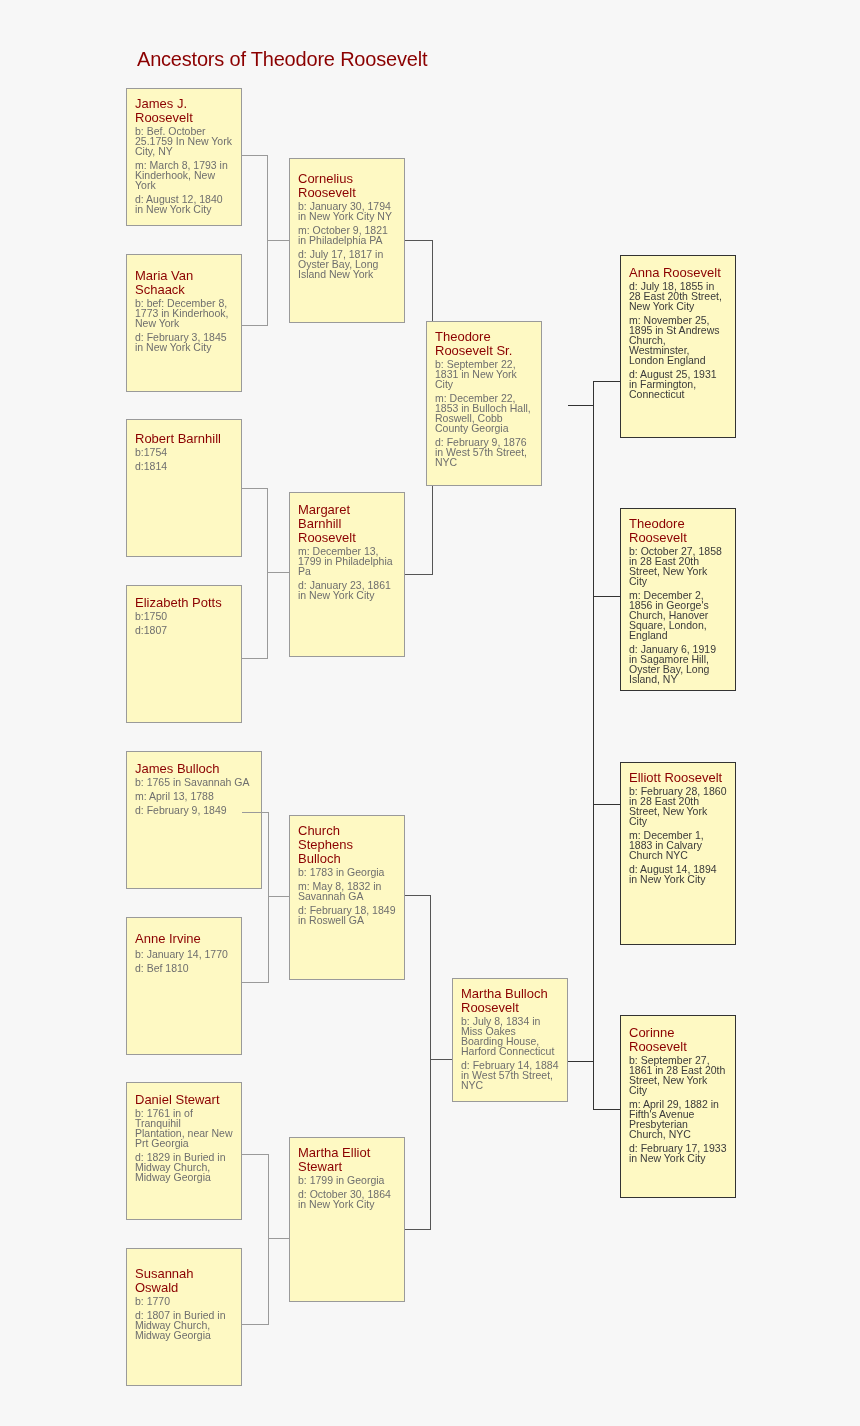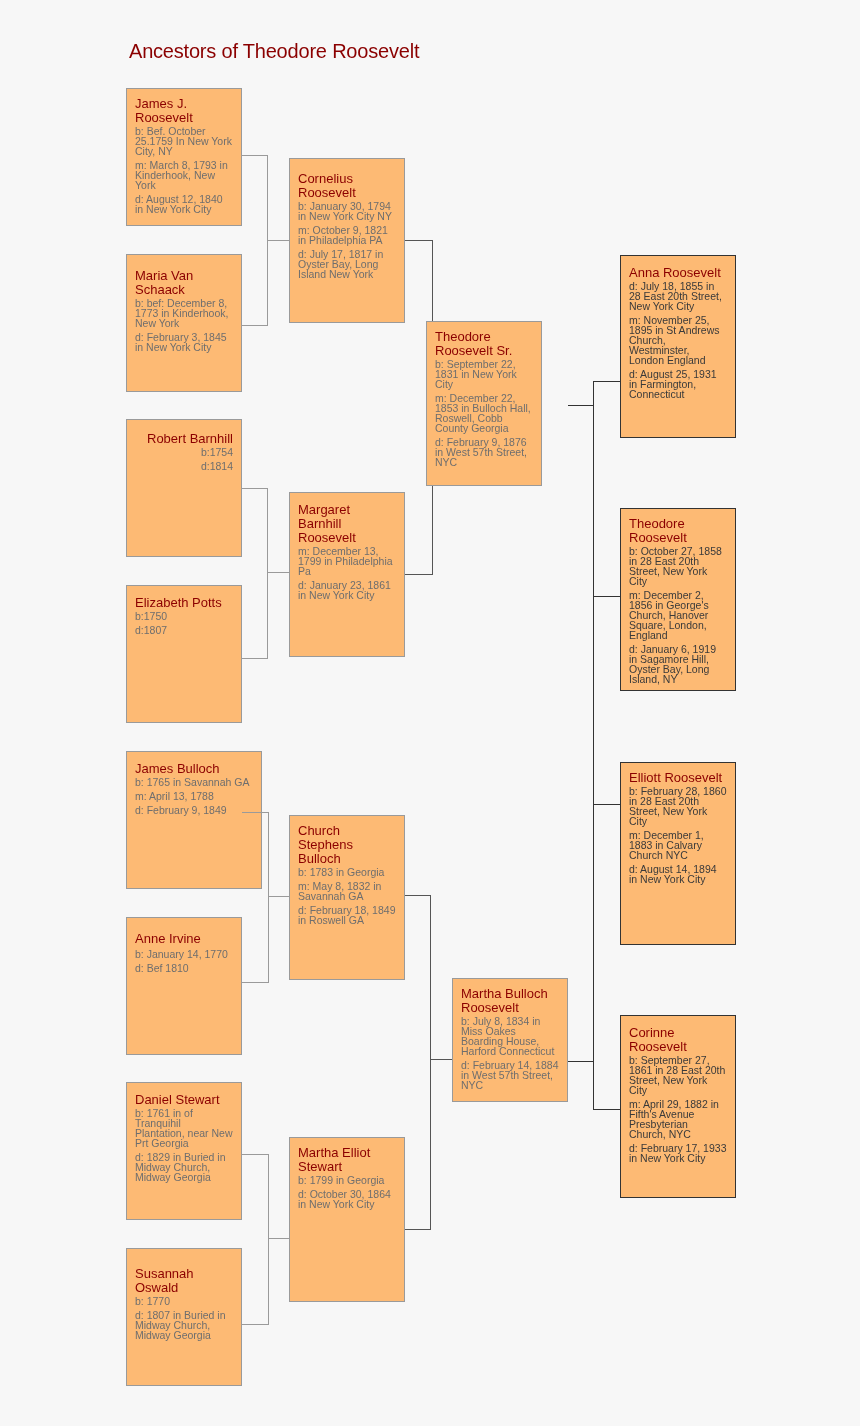--- a/index.html
+++ b/index.html
@@ -6,27 +6,27 @@
   body {
     width: 860px; height: 1426px;
     background: #f7f7f7;
     position: relative;
     overflow: hidden;
     font-family: "Liberation Sans", "DejaVu Sans", sans-serif;
   }
   .title {
     position: absolute; left: 125px; top: 36px;
     font-size: 20px; color: #8b0000; font-weight: normal;
-    margin: 4px; letter-spacing: -0.2px;
+    margin: 12px; letter-spacing: -0.2px;
   }
   .box {
     position: absolute;
     box-sizing: border-box;
     border: 1px solid #9a9a9a;
-    background: #fdba74;
+    background: #fef9c3;
     padding: 8px 8px 18px 8px;
   }
   .box.child { border-color: #333; }
   .name {
     color: #8b0000; font-size: 13px; line-height: 14px; margin: 0 0 1px 0;
   }
   .fact {
     color: #6e6e6e; font-size: 10.5px; line-height: 10px; margin: 0 0 4px 0;
   }
   .box.child .fact { color: #3a3a3a; }
@@ -45,21 +45,21 @@
   <div class="fact">m: March 8, 1793 in Kinderhook, New York</div>
   <div class="fact">d: August 12, 1840 in New York City</div>
 </div>
 
 <div class="box" style="left:126px;top:254px;width:116px;height:138px;">
   <div class="name" style="margin-top:6px">Maria Van Schaack</div>
   <div class="fact">b: bef: December 8, 1773 in Kinderhook, New York</div>
   <div class="fact">d: February 3, 1845 in New York City</div>
 </div>
 
-<div class="box" style="left:126px;top:419px;width:116px;height:138px;text-align:right;">
+<div class="box" style="left:126px;top:419px;width:116px;height:138px;">
   <div class="name" style="margin-top:4px">Robert Barnhill</div>
   <div class="fact">b:1754</div>
   <div class="fact">d:1814</div>
 </div>
 
 <div class="box" style="left:126px;top:585px;width:116px;height:138px;">
   <div class="name" style="margin-top:2px">Elizabeth Potts</div>
   <div class="fact">b:1750</div>
   <div class="fact">d:1807</div>
 </div>

